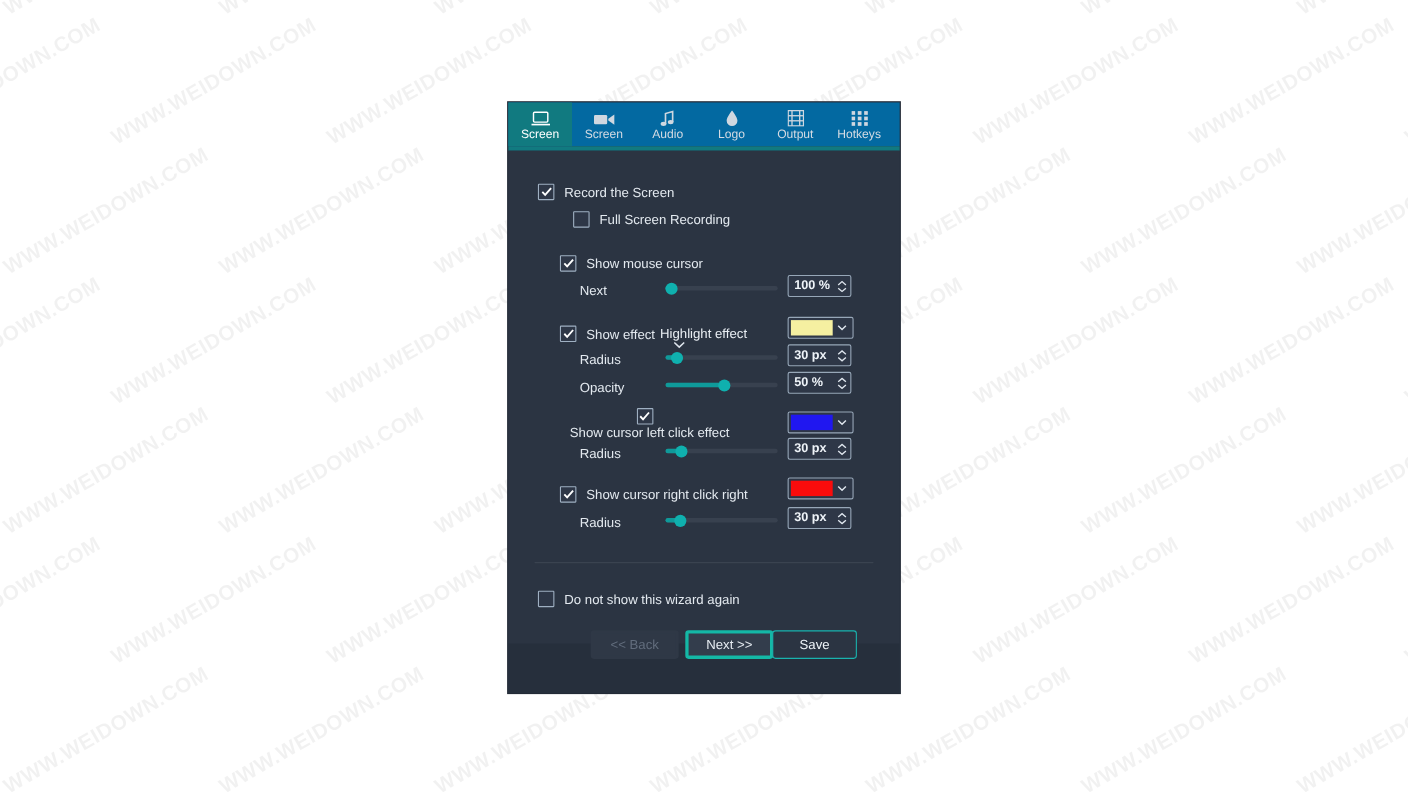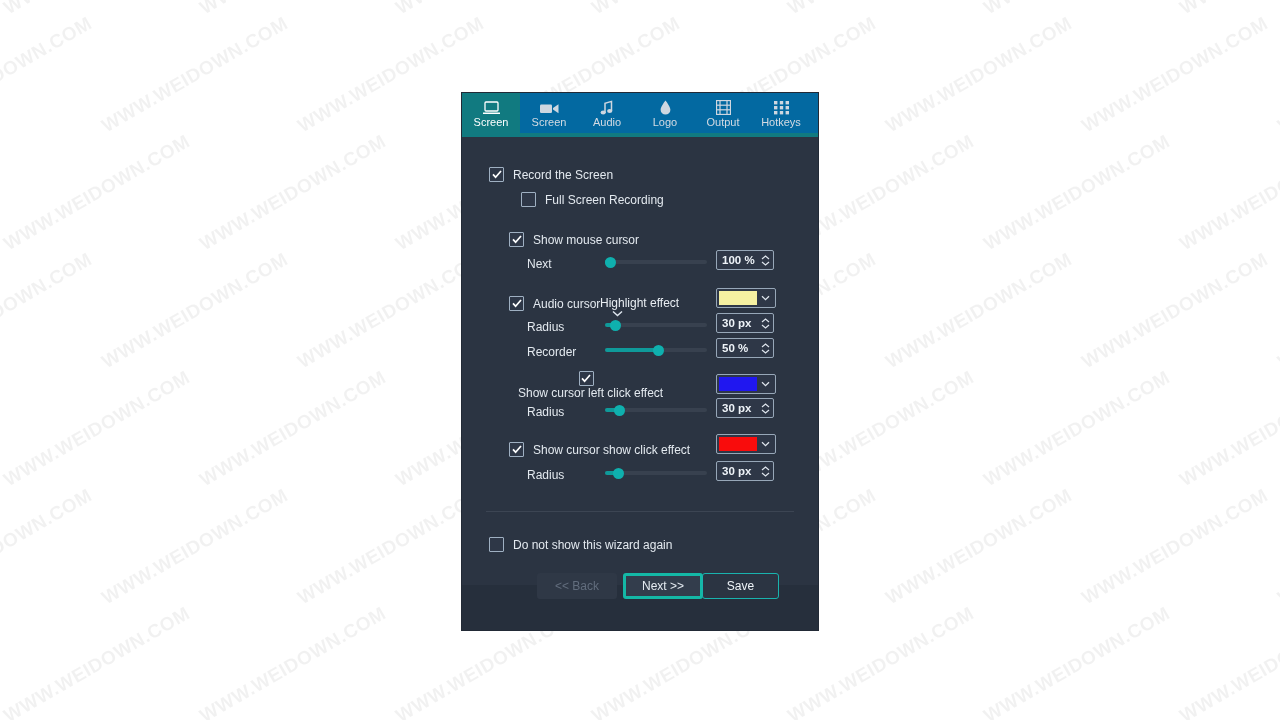--- a/index.html
+++ b/index.html
@@ -323,21 +323,21 @@
           </svg>
       </span>
     </div>
 
     <div class="row" style="left:47px; top:159px;">
       <span class="cb">
         <svg width="10" height="9" viewBox="0 0 10 9">
             <path d="M1 4.4 L3.6 7.2 L9 1" fill="none" stroke="#ffffff" stroke-width="1.7"></path>
           </svg>
       </span>
-      <span class="lbl">Audio cursor</span>
+      <span class="lbl">Show effect</span>
     </div>
     <div class="combo-flat" style="position:absolute; left:138px; top:159px;">
       <span class="cf-text">Highlight effect</span>
       <span class="cf-arrow">
         <svg width="11" height="7" viewBox="0 0 11 7">
             <path d="M1 1.4 L5.5 5.6 L10 1.4" fill="none" stroke="#dfe6ee" stroke-width="1.4"></path>
           </svg>
       </span>
     </div>
     <div class="color-combo" style="position:absolute; left:254px; top:151px;">
@@ -363,21 +363,21 @@
         <svg width="9" height="5" viewBox="0 0 9 5">
             <path d="M1 4 L4.5 1 L8 4" fill="none" stroke="#dfe6ee" stroke-width="1.2"></path>
           </svg>
         <svg width="9" height="5" viewBox="0 0 9 5">
             <path d="M1 1 L4.5 4 L8 1" fill="none" stroke="#dfe6ee" stroke-width="1.2"></path>
           </svg>
       </span>
     </div>
 
     <div class="row" style="left:65px; top:208px;">
-      <span class="slabel">Recorder</span>
+      <span class="slabel">Opacity</span>
     </div>
     <div class="slider" style="position:absolute; left:143px; top:206px; width:102px;">
       <span class="s-track"></span>
       <span class="s-fill" style="width:53px;"></span>
       <span class="s-thumb" style="left:48px;"></span>
     </div>
     <div class="spin" style="position:absolute; left:254px; top:201px;">
       <span class="spin-val">50 %</span>
       <span class="spin-arrows">
         <svg width="9" height="5" viewBox="0 0 9 5">
@@ -425,21 +425,21 @@
           </svg>
       </span>
     </div>
 
     <div class="row" style="left:47px; top:305px;">
       <span class="cb">
         <svg width="10" height="9" viewBox="0 0 10 9">
             <path d="M1 4.4 L3.6 7.2 L9 1" fill="none" stroke="#ffffff" stroke-width="1.7"></path>
           </svg>
       </span>
-      <span class="lbl">Show cursor show click effect</span>
+      <span class="lbl">Show cursor right click right</span>
     </div>
     <div class="color-combo" style="position:absolute; left:254px; top:297px;">
       <span class="color-swatch" id="sw-right" style="background: rgb(249, 12, 12);"></span>
       <span class="cc-arrow">
         <svg width="9" height="6" viewBox="0 0 9 6">
             <path d="M1 1.2 L4.5 4.6 L8 1.2" fill="none" stroke="#dfe6ee" stroke-width="1.3"></path>
           </svg>
       </span>
     </div>
 

